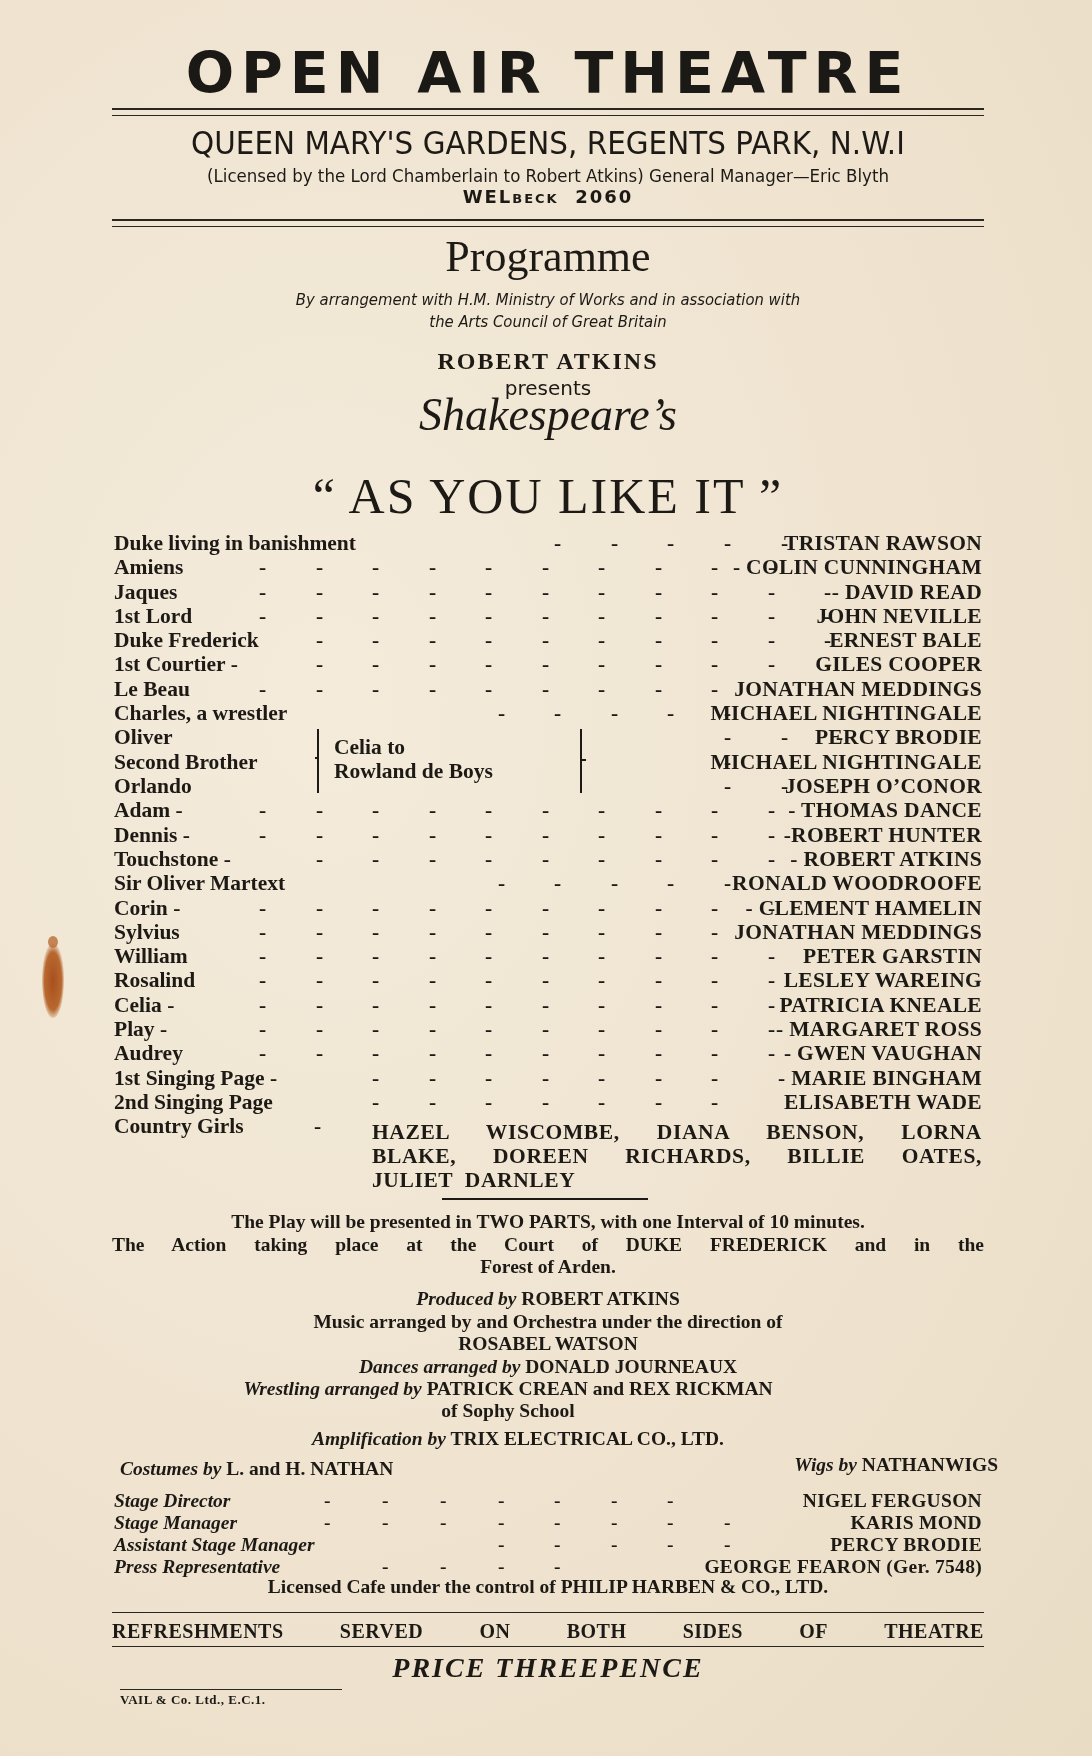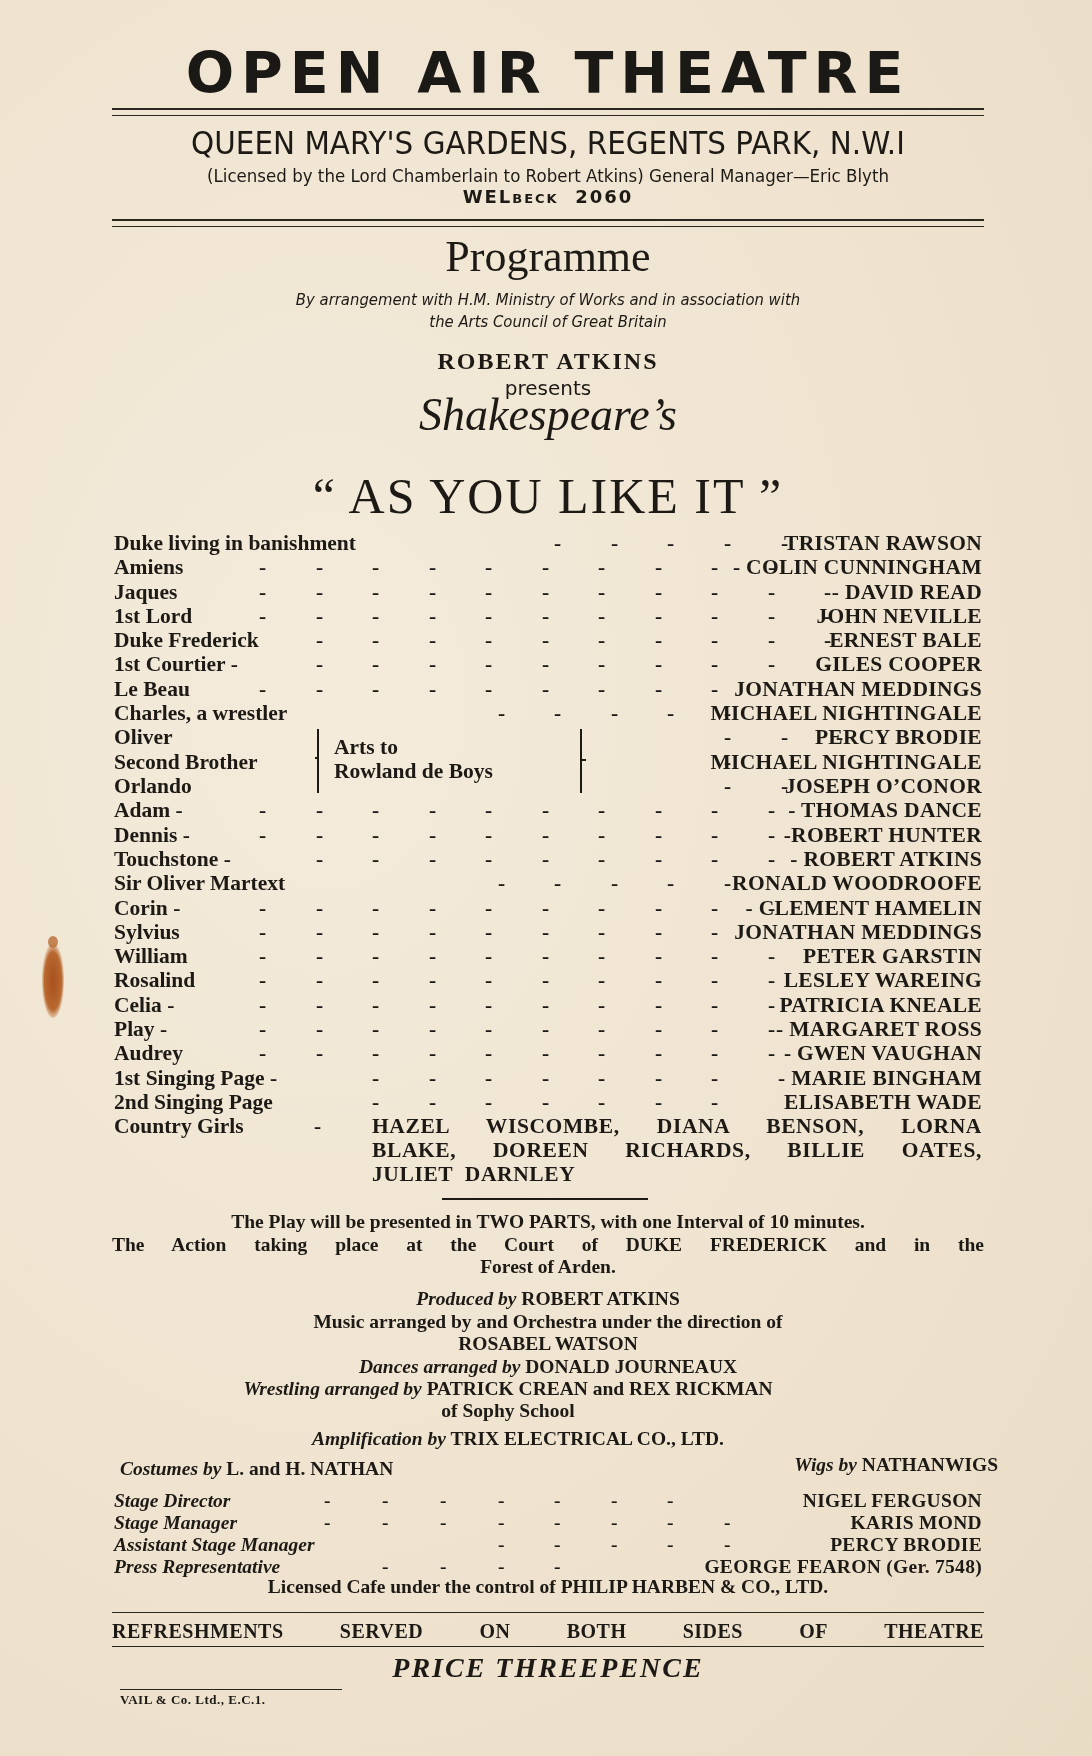--- a/index.html
+++ b/index.html
@@ -41,21 +41,21 @@
   .cast { top:531px; left:2px; width:868px; font-weight:bold; font-size:21.5px; }
   .cast-row { position:relative; height:24.3px; line-height:24px; }
   .role { position:absolute; left:0; white-space:nowrap; }
   .dash { position:absolute; top:0; }
   .actor { position:absolute; right:0; white-space:nowrap; letter-spacing:0.3px; }
   .sons-label { position:absolute; left:220px; top:10px; font-size:21.5px; line-height:24px; }
   .brace-l { position:absolute; left:203px; top:4px; width:6px; height:64px; border-left:2px solid #1d1a16; border-radius:0; }
   .brace-l::after { content:""; position:absolute; left:-4px; top:28px; width:4px; height:2px; background:#1d1a16; }
   .brace-r { position:absolute; left:460px; top:4px; width:6px; height:64px; border-right:2px solid #1d1a16; }
   .brace-r::before { content:""; position:absolute; right:-6px; top:30px; width:5px; height:2px; background:#1d1a16; }
-  .girls-names { position:absolute; left:258px; width:610px; text-align:justify; text-align-last:left; line-height:24px; font-size:21.5px; letter-spacing:0.6px; word-spacing:6px; }
+  .girls-names { position:absolute; left:258px; width:610px; text-align:justify; text-align-last:left; line-height:24px; font-size:21.5px; letter-spacing:0.6px; word-spacing:6px;margin-top:6px; }
 
   .short-rule { left:330px; width:206px; top:1198px; height:0; border-top:2px solid #1d1a16; }
 
   .notes { top:1211px; left:0; width:872px; text-align:center; font-weight:bold; font-size:19.5px; line-height:22.5px; }
   .notes .j { text-align:justify; text-align-last:justify; }
   .credits { left:0; width:872px; text-align:center; font-size:19.5px; line-height:22.5px; font-weight:bold; }
   .credits i { font-weight:bold; }
 
   .staff { top:1490px; left:2px; width:868px; font-size:19.5px; font-weight:bold; }
   .staff-row { position:relative; height:22px; line-height:22px; }
@@ -218,21 +218,21 @@
         </div>
         <div class="cast-row" style="position: absolute; top: 48.6px; width: 100%;">
           <span class="role">Orlando</span>
           <span class="dash" style="left: 610px;">-</span>
           <span class="dash" style="left: 667px;">-</span>
           <span class="actor">JOSEPH O’CONOR</span>
         </div>
         <div class="brace-l"></div>
         <div class="brace-r"></div>
         <div class="sons-label">
-          <div>Arts to</div>
+          <div>Celia to</div>
           <div>Rowland de Boys</div>
         </div>
       </div>
       <div class="cast-row">
         <span class="role">Adam -</span>
         <span class="dash" style="left: 145px;">-</span>
         <span class="dash" style="left: 202px;">-</span>
         <span class="dash" style="left: 258px;">-</span>
         <span class="dash" style="left: 315px;">-</span>
         <span class="dash" style="left: 371px;">-</span>

